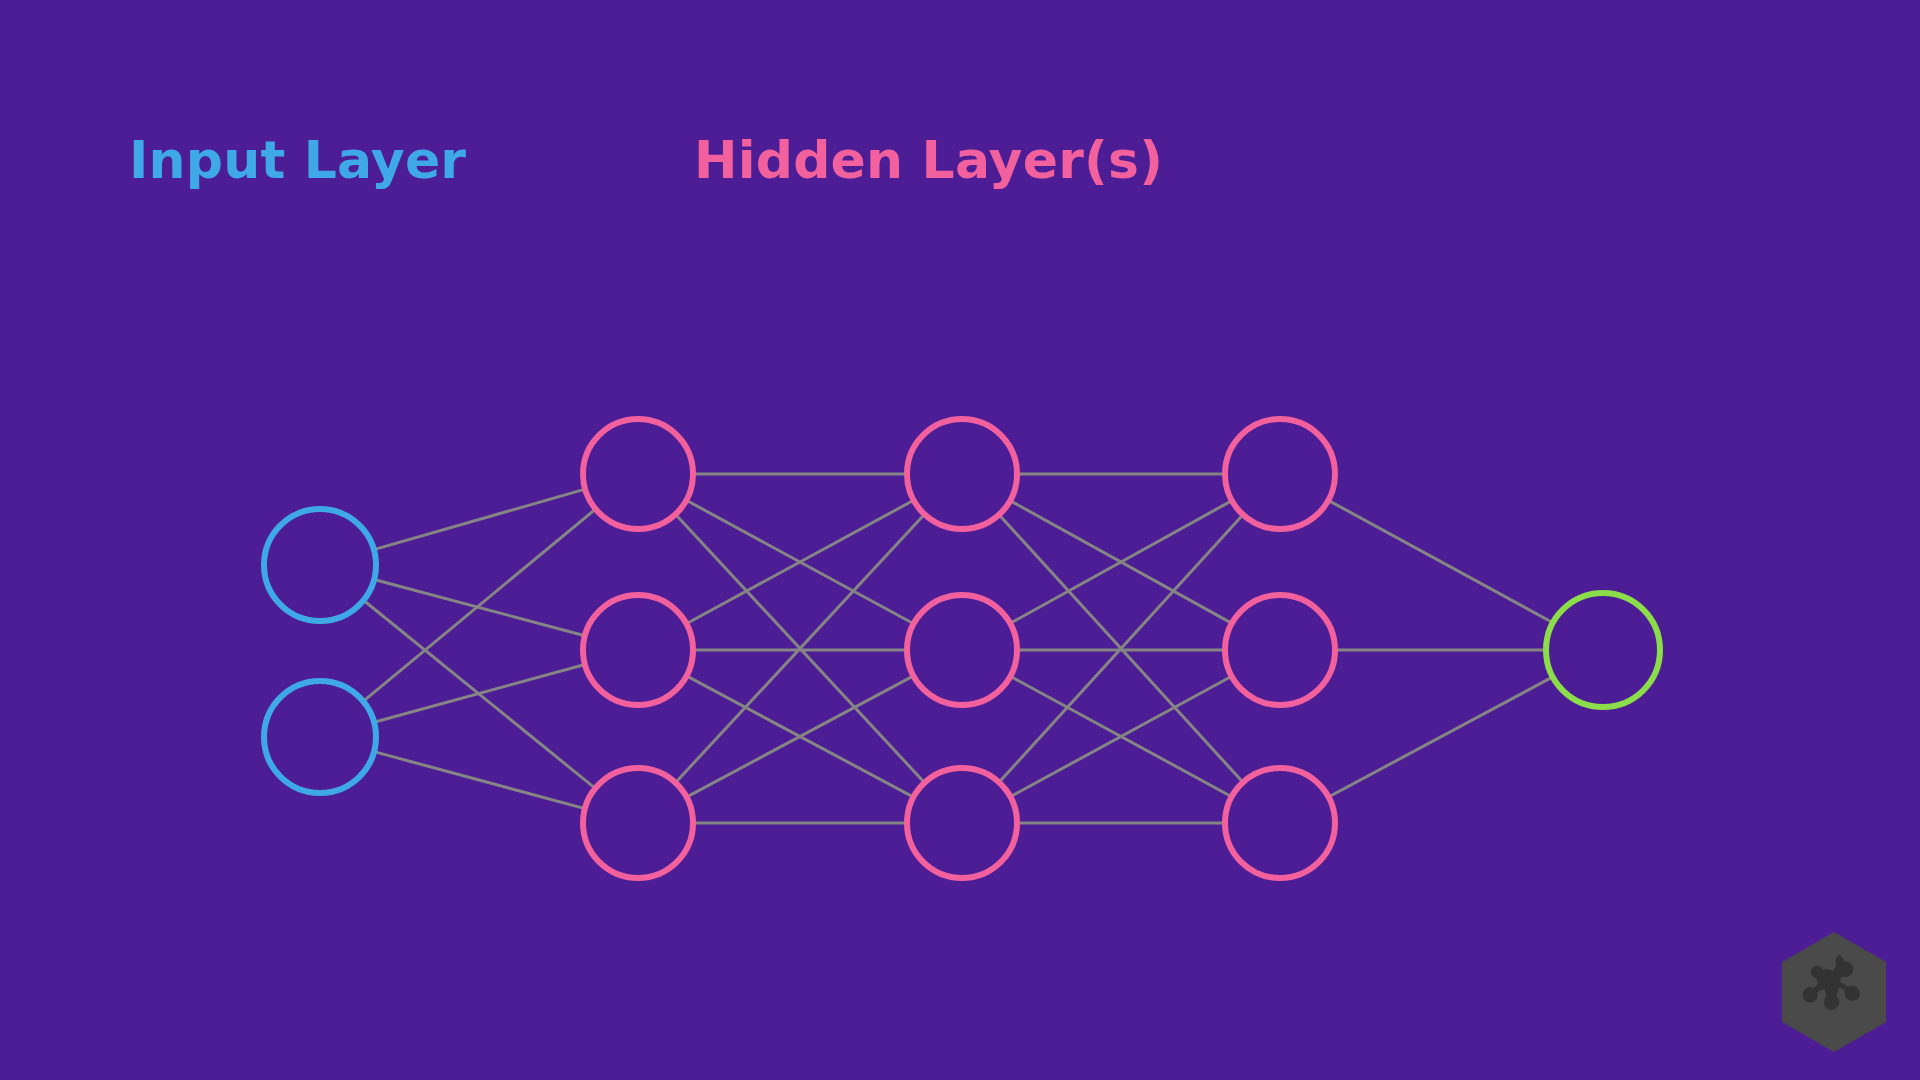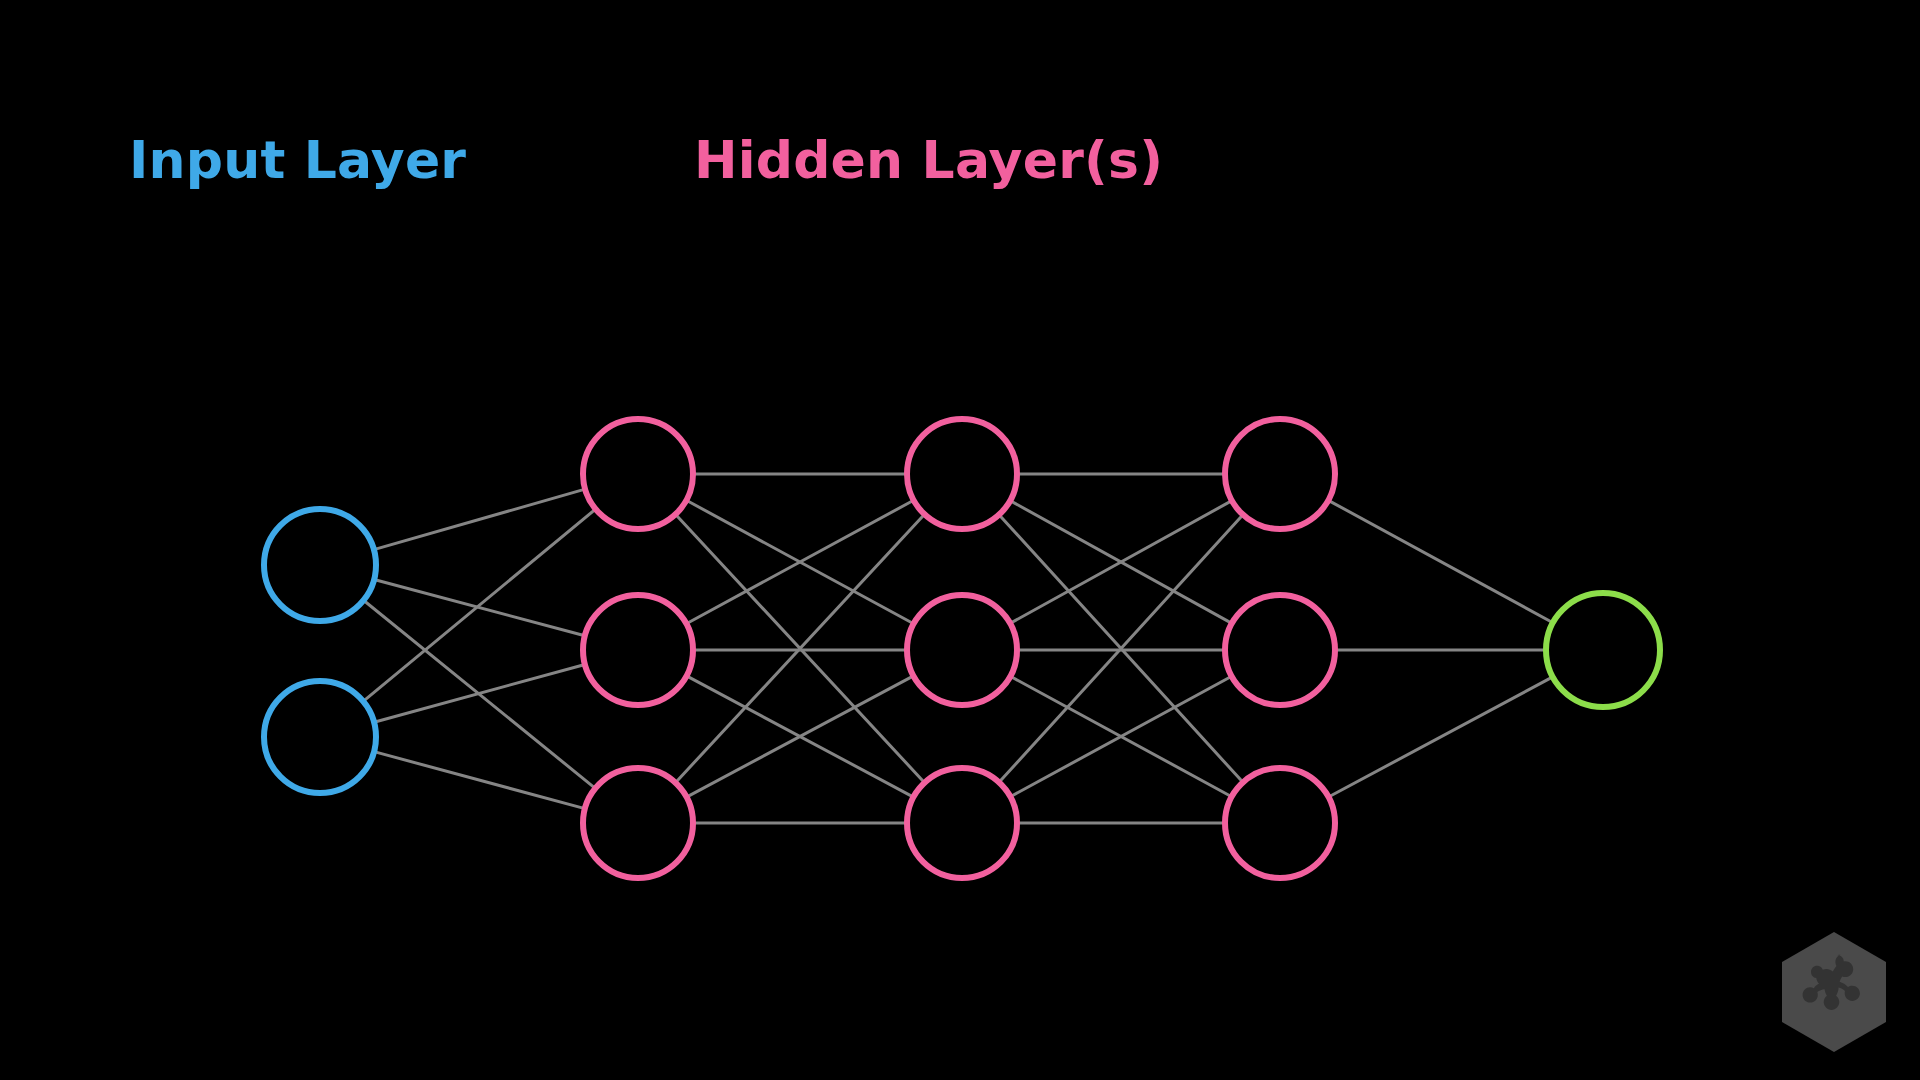--- a/index.html
+++ b/index.html
@@ -12,21 +12,21 @@
     width: 1920px;
     height: 1080px;
     overflow: hidden;
     font-family: "DejaVu Sans", "Liberation Sans", sans-serif;
     position: relative;
   }
   #stage {
     position: relative;
     width: 1920px;
     height: 1080px;
-    background: #000000;
+    background: #4c1d95;
   }
   #nn-svg {
     position: absolute;
     left: 0;
     top: 0;
     width: 1920px;
     height: 1080px;
     display: block;
   }
   .layer-label {

